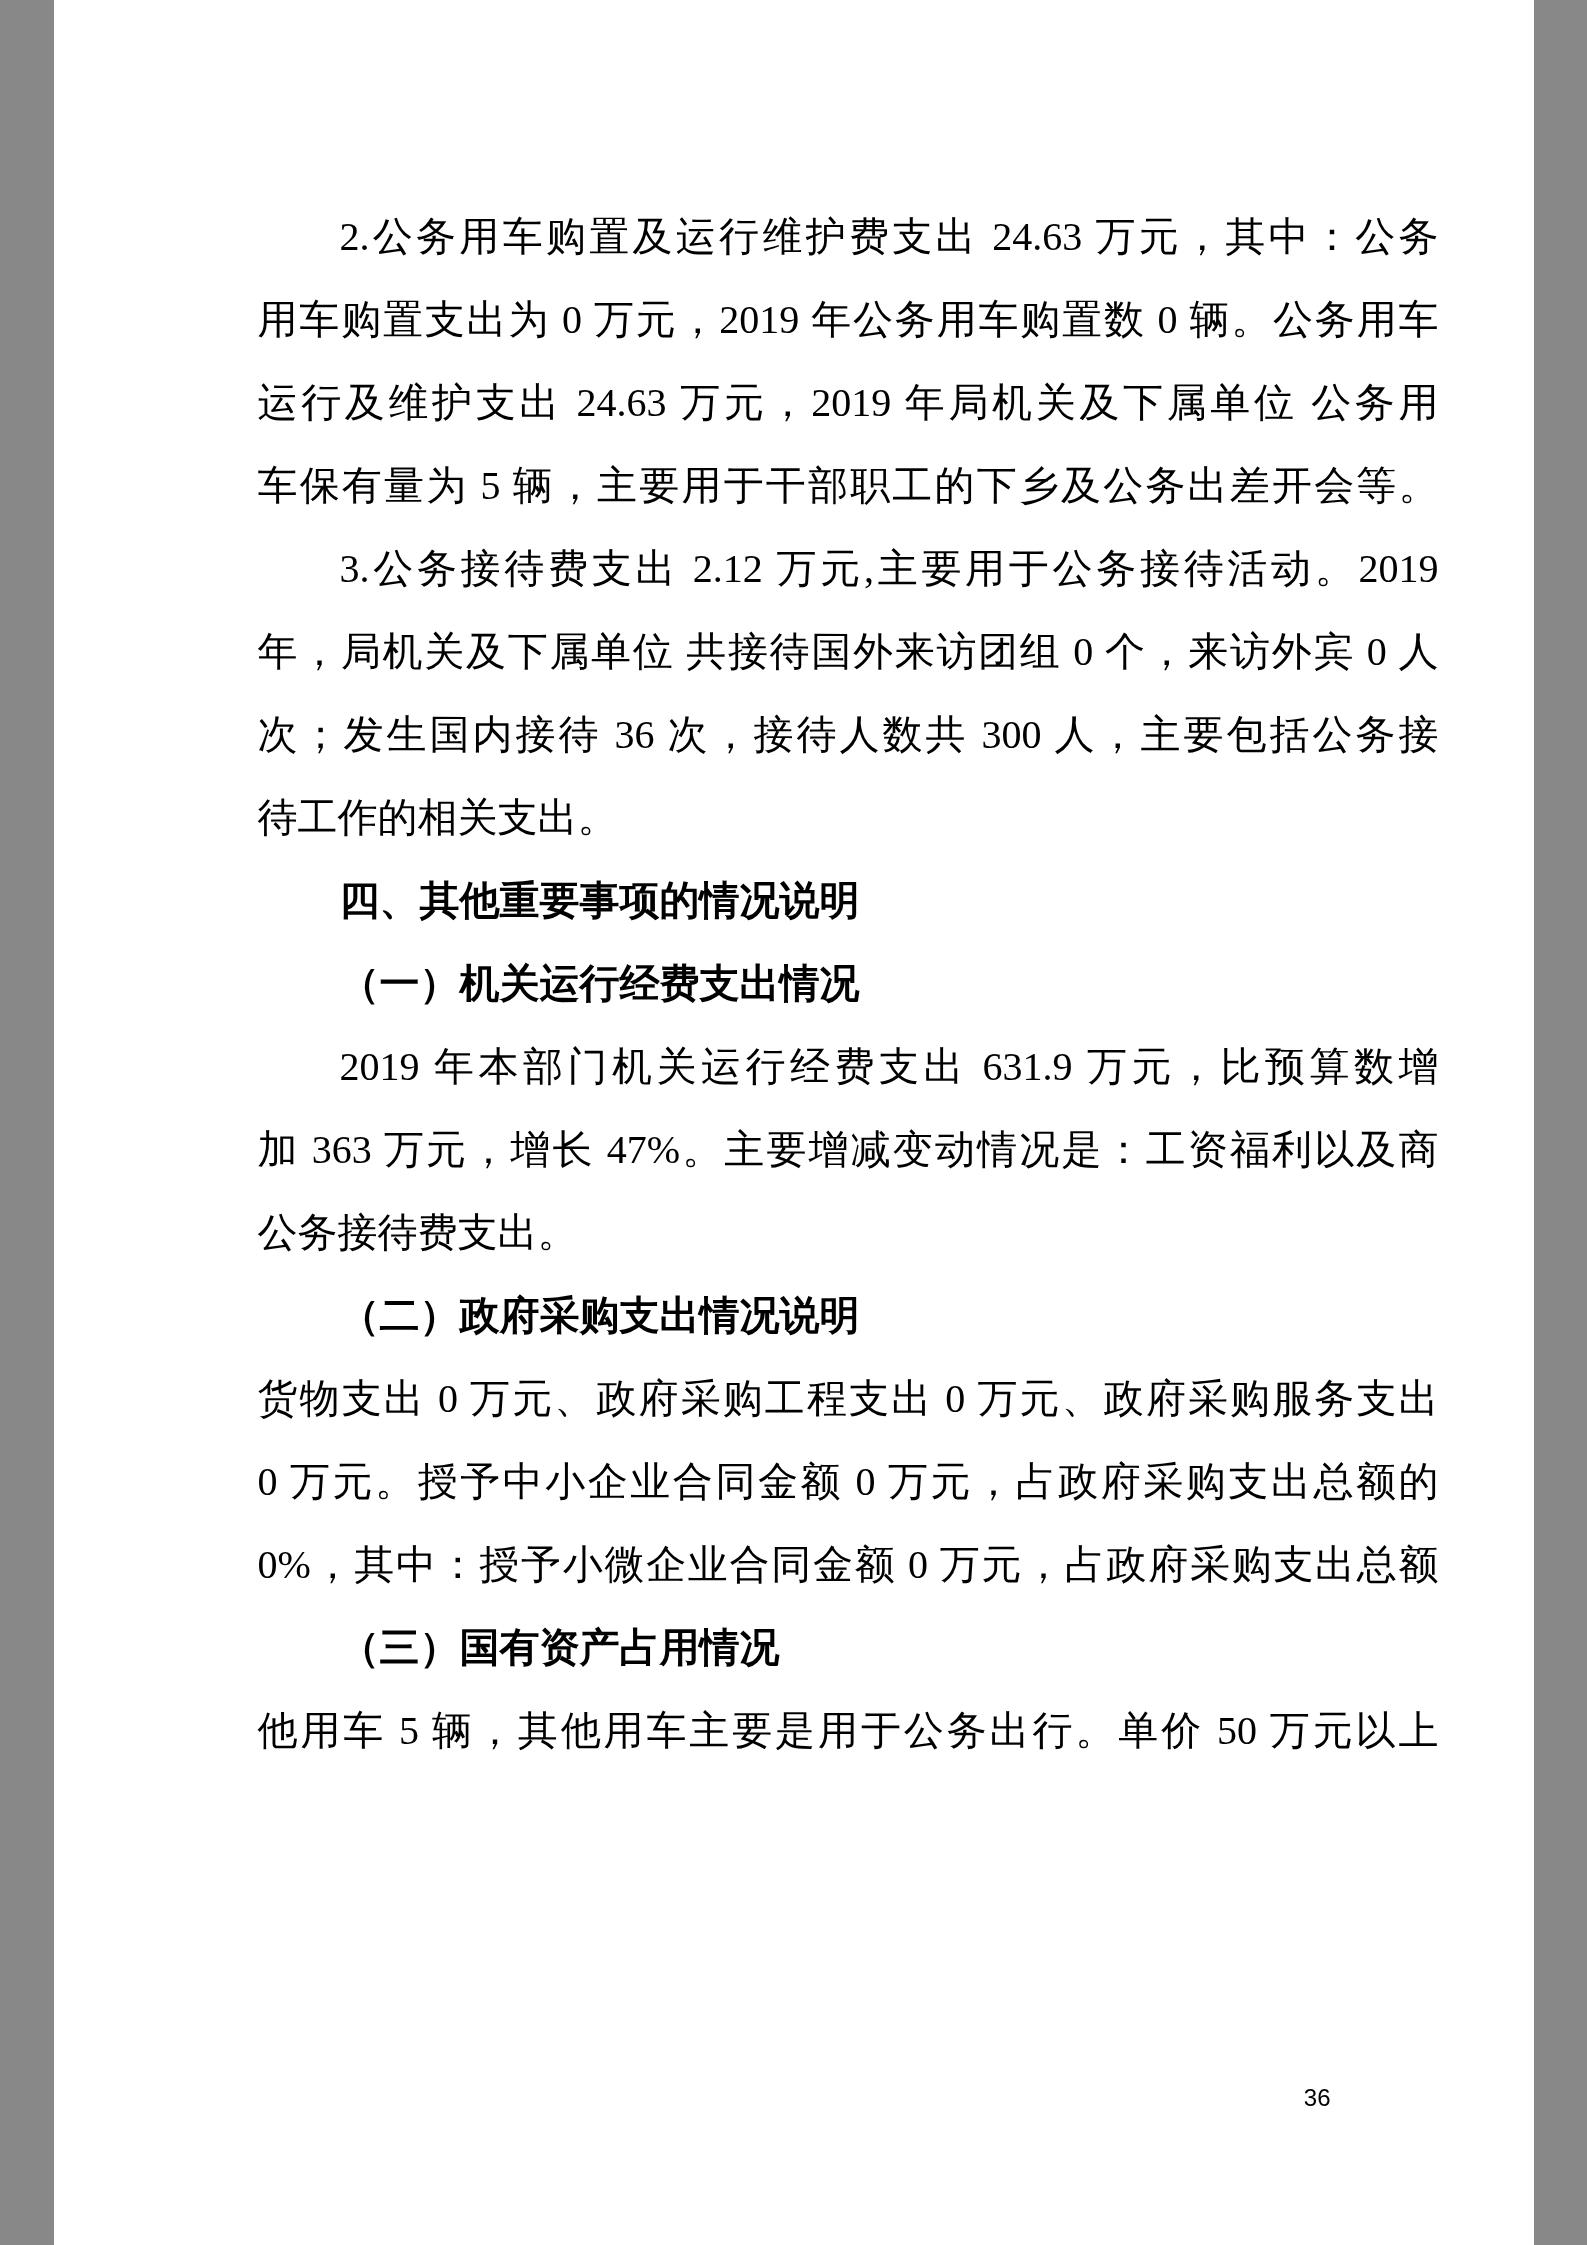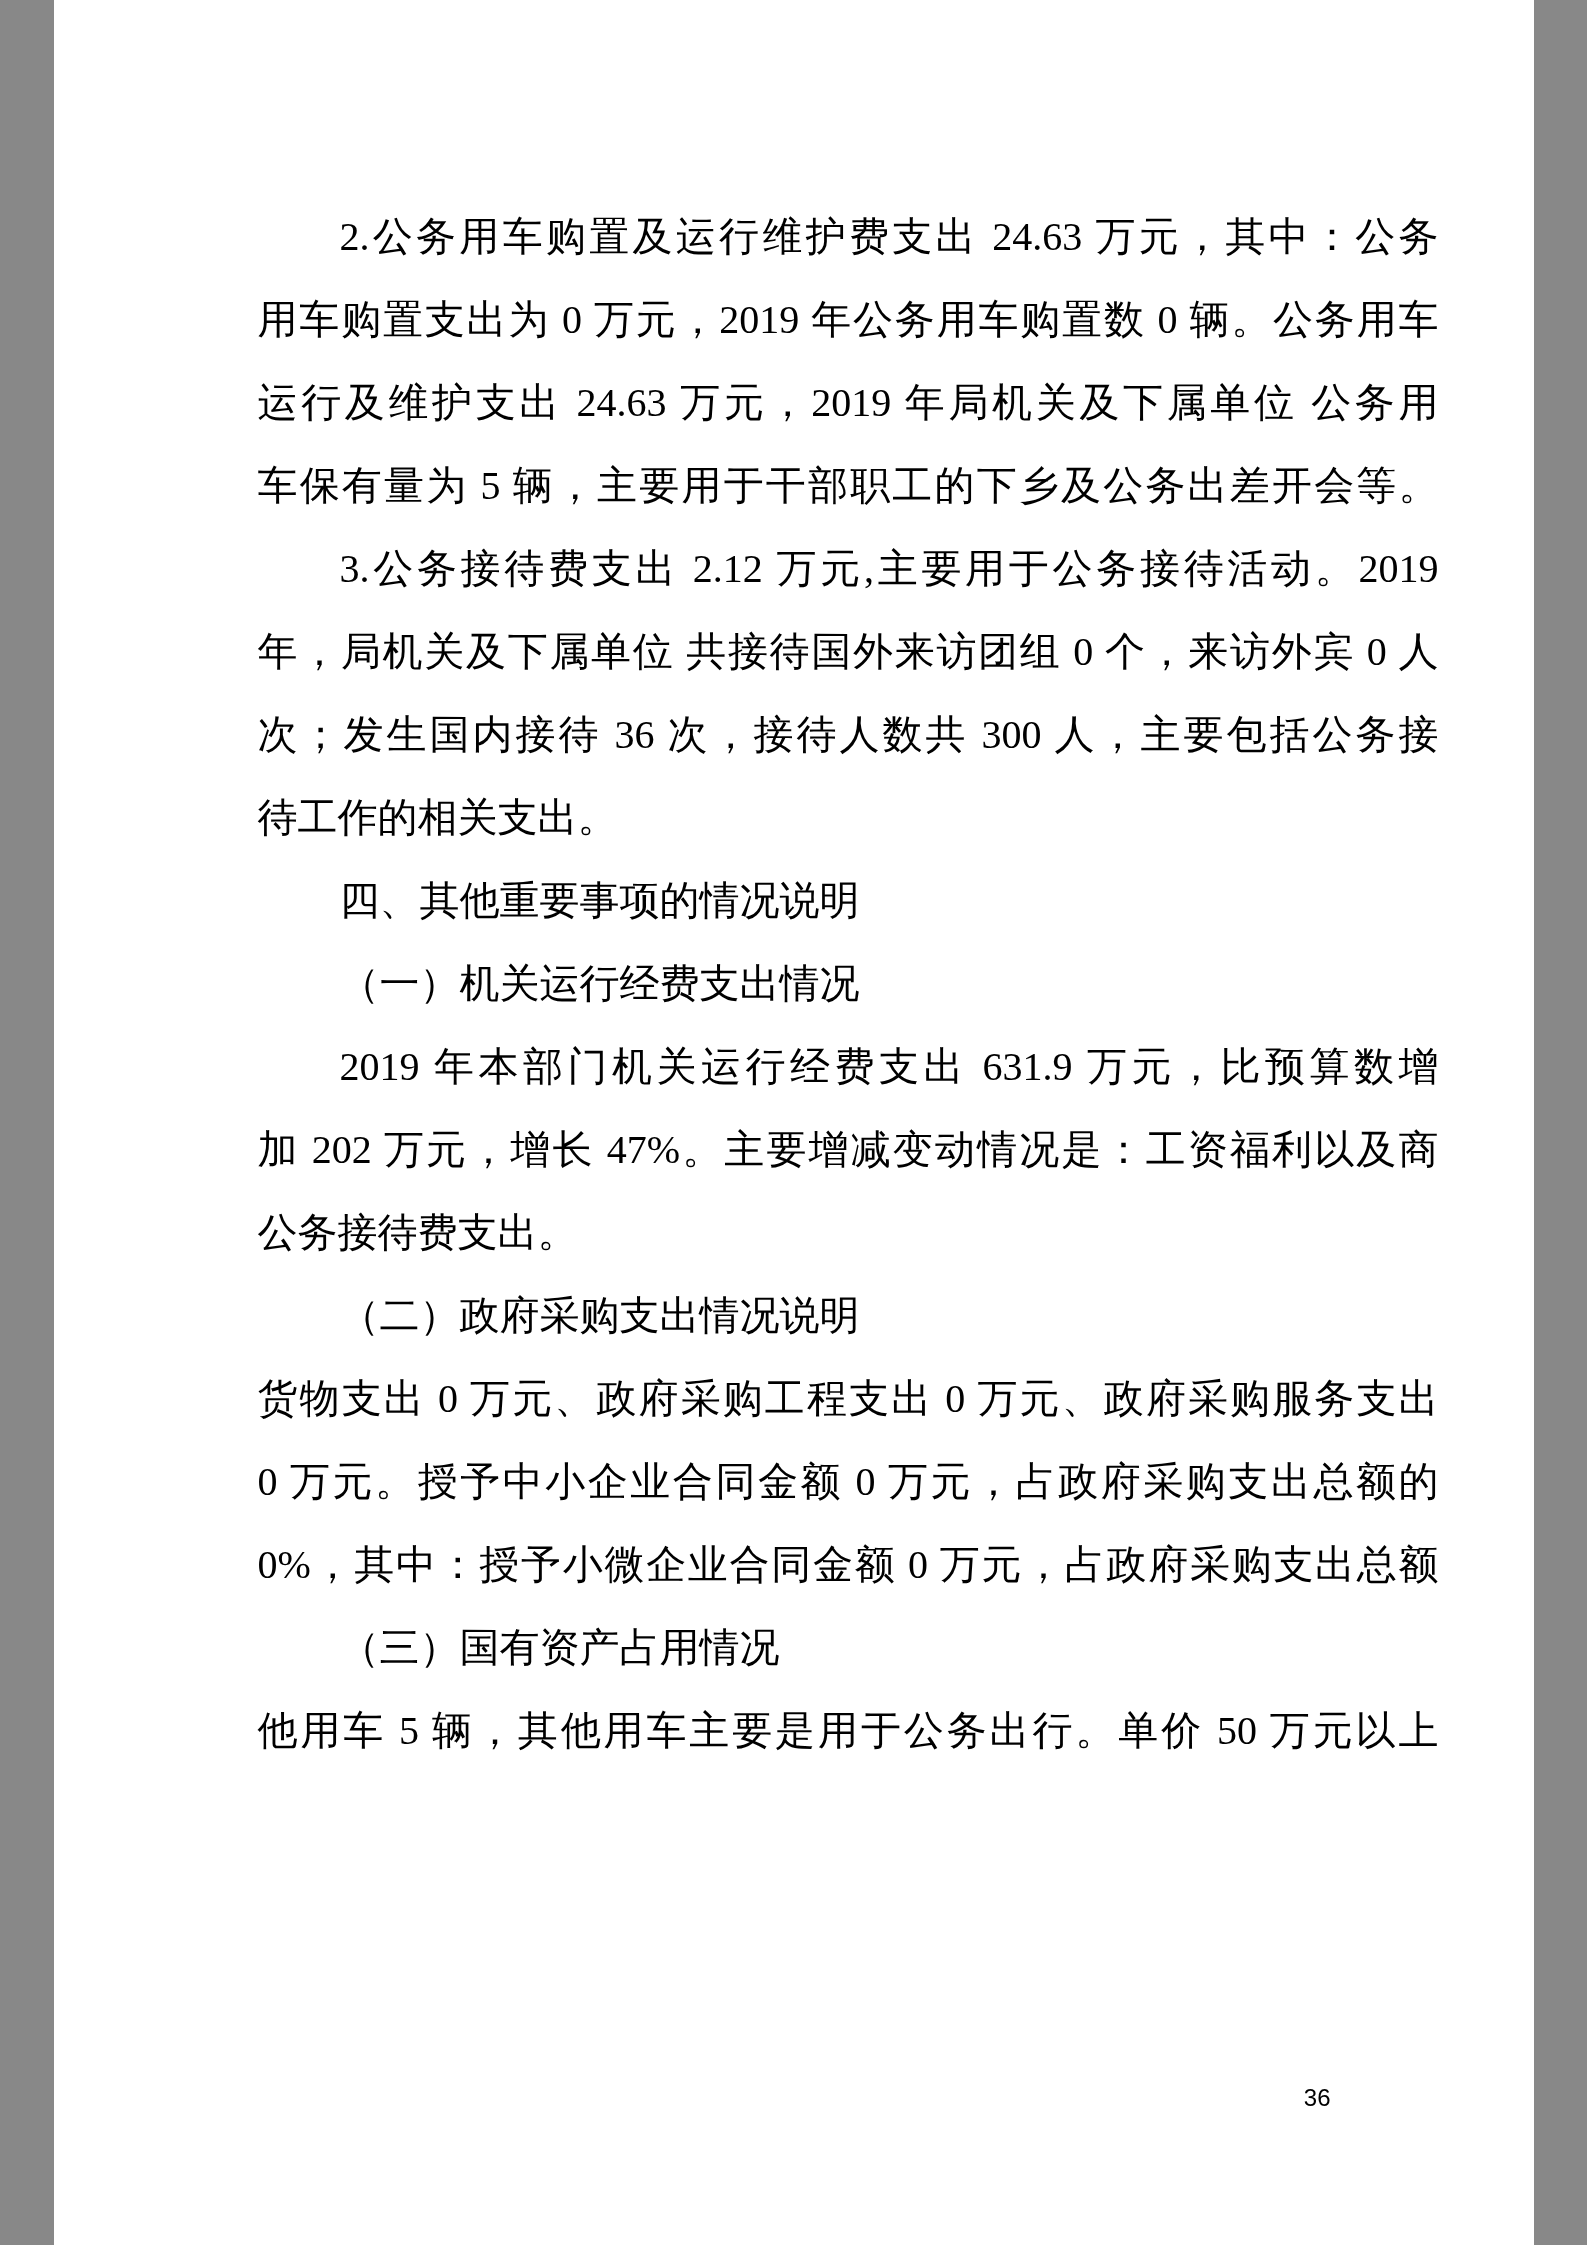--- a/index.html
+++ b/index.html
@@ -32,21 +32,21 @@
     overflow: visible;
   }
   .j {
     text-align: justify;
     text-align-last: justify;
   }
   .indent {
     text-indent: 82px;
   }
   .heading {
-    font-weight: 400;
+    font-weight: 700;
     font-family: "Liberation Sans", "DejaVu Sans", sans-serif;
   }
   .page-number {
     position: absolute;
     top: 2082px;
     right: 203px;
     font-size: 24px;
     line-height: 32px;
     font-family: "Liberation Sans", "DejaVu Sans", sans-serif;
     color: #000000;
@@ -61,21 +61,21 @@
     <div class="line j">用车购置支出为 0 万元，2019 年公务用车购置数 0 辆。公务用车</div>
     <div class="line j">运行及维护支出 24.63 万元，2019 年局机关及下属单位 公务用</div>
     <div class="line j">车保有量为 5 辆，主要用于干部职工的下乡及公务出差开会等。</div>
     <div class="line j indent">3.公务接待费支出 2.12 万元,主要用于公务接待活动。2019</div>
     <div class="line j">年，局机关及下属单位 共接待国外来访团组 0 个，来访外宾 0 人</div>
     <div class="line j">次；发生国内接待 36 次，接待人数共 300 人，主要包括公务接</div>
     <div class="line">待工作的相关支出。</div>
     <div class="line heading indent">四、其他重要事项的情况说明</div>
     <div class="line heading indent">（一）机关运行经费支出情况</div>
     <div class="line j indent">2019 年本部门机关运行经费支出 631.9 万元，比预算数增</div>
-    <div class="line j">加 202 万元，增长 47%。主要增减变动情况是：工资福利以及商</div>
+    <div class="line j">加 363 万元，增长 47%。主要增减变动情况是：工资福利以及商</div>
     <div class="line">公务接待费支出。</div>
     <div class="line heading indent">（二）政府采购支出情况说明</div>
     <div class="line j">货物支出 0 万元、政府采购工程支出 0 万元、政府采购服务支出</div>
     <div class="line j">0 万元。授予中小企业合同金额 0 万元，占政府采购支出总额的</div>
     <div class="line j">0%，其中：授予小微企业合同金额 0 万元，占政府采购支出总额</div>
     <div class="line heading indent">（三）国有资产占用情况</div>
     <div class="line j">他用车 5 辆，其他用车主要是用于公务出行。单价 50 万元以上</div>
   </div>
   <div class="page-number">36</div>
 </div>

